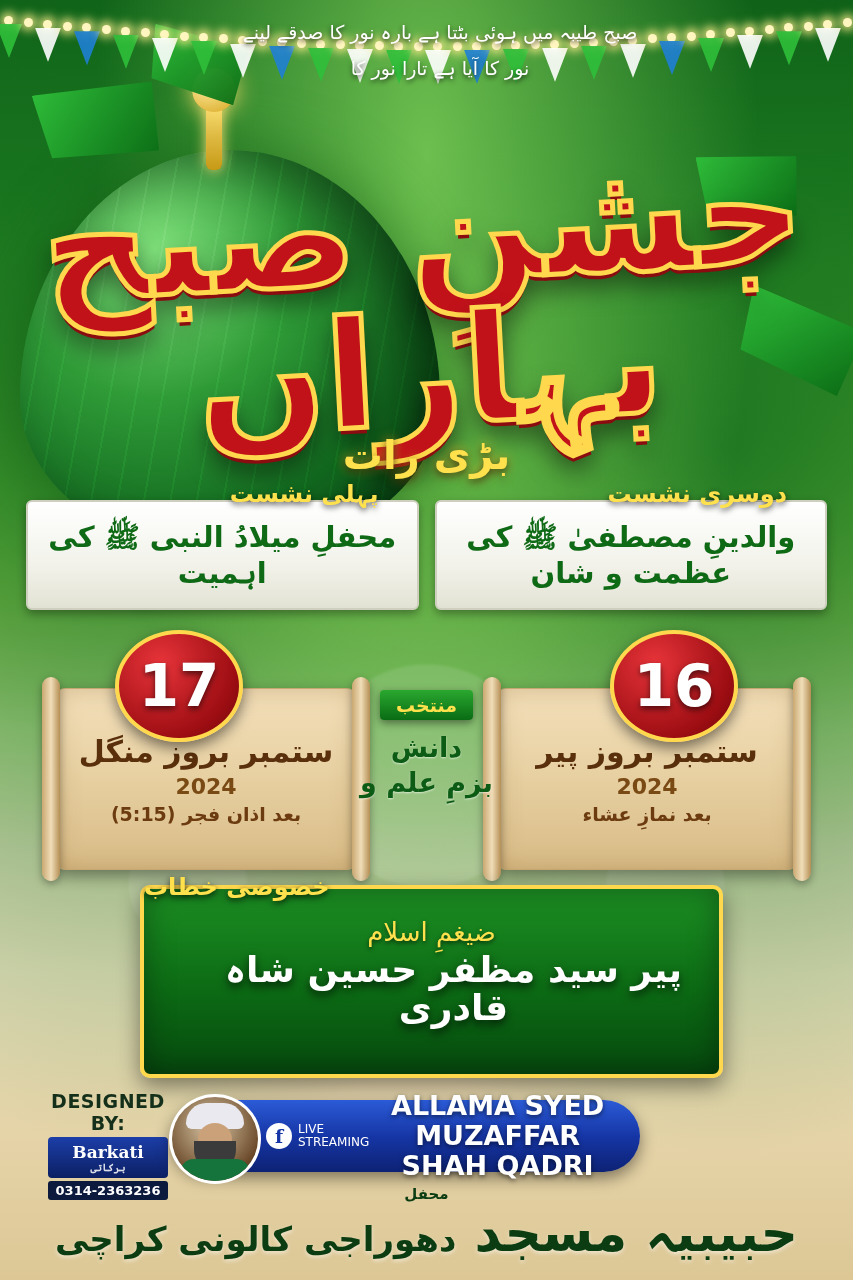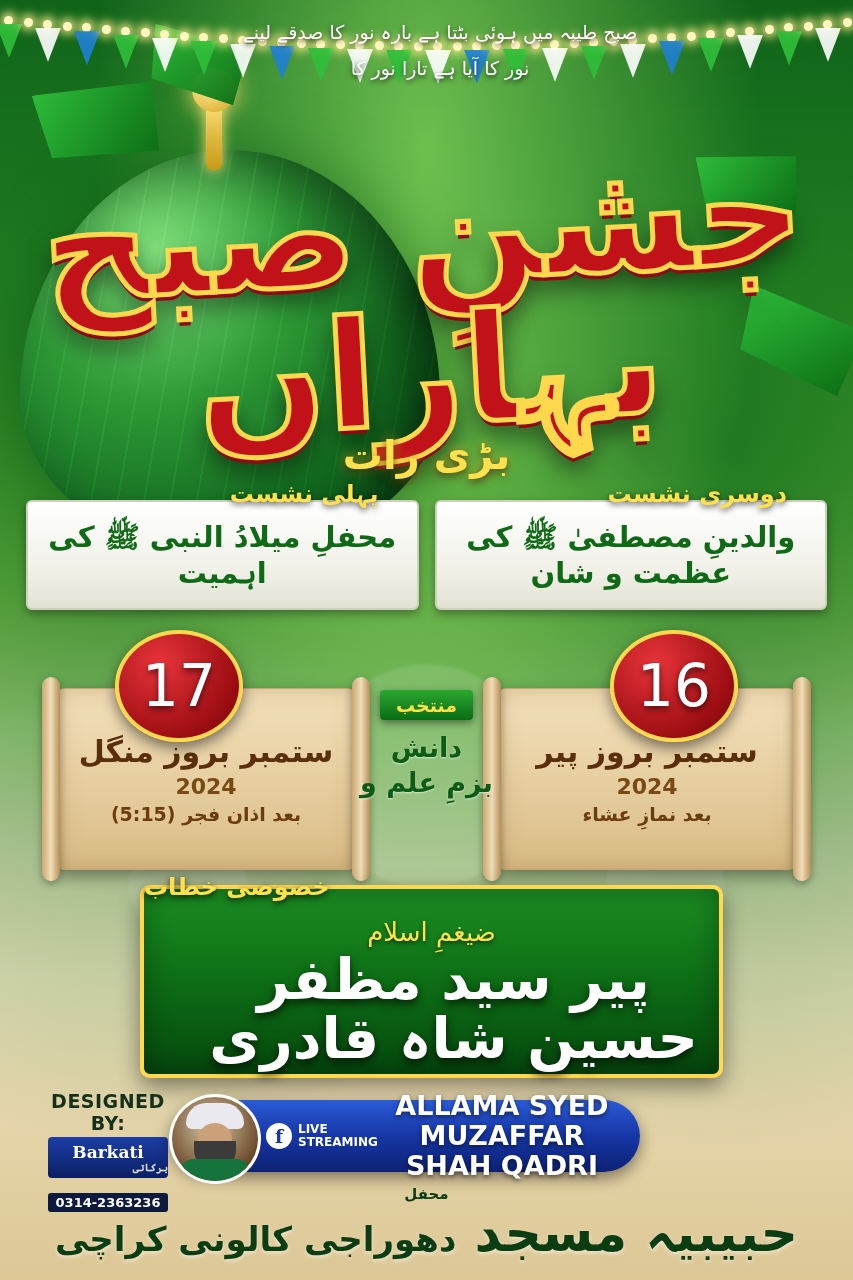--- a/index.html
+++ b/index.html
@@ -136,21 +136,21 @@
     display:flex;flex-direction:column;align-items:center;justify-content:center;gap:4px;
   }
   .scroll-date{font-size:30px;color:#5a2f0b;line-height:1.2;}
   .scroll-year{font-size:22px;color:#7a4a14;}
   .scroll-time{font-size:19px;color:#6c3b10;}
   .daybadge{
     position:absolute;top:0;width:120px;height:104px;border-radius:50%;
     background:radial-gradient(circle at 34% 28%,#e7343a,#9c0d12 70%,#6d070b 100%);
     border:4px solid #ffd84d;
     box-shadow:0 6px 14px rgba(0,0,0,.5);
-    color:#ffffff;font-size:58px;font-weight:normal;
+    color:#ffffff;font-size:58px;font-weight:bold;
     display:flex;align-items:center;justify-content:center;
     text-shadow:0 3px 6px rgba(0,0,0,.6);
   }
   .daybadge.left{left:115px;}
   .daybadge.right{right:115px;}
   .center-tag{
     position:absolute;left:50%;top:60px;transform:translateX(-50%);
     width:180px;text-align:center;direction:rtl;
   }
   .center-tag .ribbon{
@@ -174,37 +174,37 @@
   .khitab{
     position:absolute;top:-16px;left:0;width:575px;text-align:left;
     color:#ffe14d;font-size:24px;font-weight:bold;
     text-shadow:0 2px 6px rgba(0,0,0,.8);
   }
   .zeegham{
     margin-top:28px;color:#ffe14d;font-size:26px;font-weight:normal;
     text-shadow:0 2px 4px rgba(0,0,0,.6);
   }
   .speaker-name{
-    margin-top:4px;color:#ffffff;font-size:56px;font-weight:bold;line-height:1.05;
+    margin-top:4px;color:#ffffff;font-size:36px;font-weight:bold;line-height:1.05;
     text-shadow:0 4px 10px rgba(0,0,0,.7);
     margin-left:44px;
   }
   
   .designer{
     position:absolute;left:48px;top:1090px;width:120px;text-align:center;color:#123;
   }
   .designer .dby{font-size:19px;font-weight:bold;color:#15301a;letter-spacing:.5px;}
   .designer .dlogo{
     margin-top:3px;background:linear-gradient(180deg,#1c3ea8,#0b1f63);
     color:#fff;border-radius:4px;padding:5px 0;font-size:17px;font-weight:bold;
     font-family:"DejaVu Serif","Liberation Serif",serif;
   }
-  .designer .dlogo small{display:block;font-size:10px;opacity:.85;text-align:right;}
+  .designer .dlogo small{display:block;font-size:10px;opacity:.85;}
   .designer .dphone{
-    margin-top:15px;background:#0c1a3d;color:#fff;font-size:13px;font-weight:bold;
+    margin-top:3px;background:#0c1a3d;color:#fff;font-size:13px;font-weight:bold;
     border-radius:3px;padding:2px 0;
   }
   
   .livebar{
     position:absolute;left:170px;top:1100px;width:470px;height:72px;
     background:linear-gradient(180deg,#2b5bd7 0%,#1636a6 50%,#0d2274 100%);
     border-radius:36px;
     box-shadow:0 6px 16px rgba(0,0,0,.45);
     display:flex;align-items:center;
   }
@@ -218,21 +218,21 @@
   .live-photo .beard{position:absolute;left:22px;top:44px;width:42px;height:30px;border-radius:0 0 22px 22px;background:#3b3b3b;}
   .live-photo .robe{position:absolute;left:8px;top:62px;width:70px;height:28px;border-radius:14px 14px 0 0;background:#15743c;}
   .fb-live{
     margin-left:96px;display:flex;align-items:center;gap:6px;
   }
   .fb-icon{
     width:26px;height:26px;border-radius:50%;background:#ffffff;color:#1636a6;
     font-weight:bold;font-size:19px;display:flex;align-items:center;justify-content:center;
     font-family:"DejaVu Serif","Liberation Serif",serif;
   }
-  .live-txt{color:#ffffff;font-size:12px;font-weight:bold;line-height:1.05;}
+  .live-txt{color:#ffffff;font-size:12px;font-weight:normal;line-height:1.05;}
   .live-name{
     flex:1;text-align:center;color:#ffffff;font-size:27px;font-weight:bold;line-height:1.1;
     text-shadow:0 2px 5px rgba(0,0,0,.55);padding-right:14px;
   }
   
   .venue{
     position:absolute;left:0;bottom:18px;width:853px;text-align:center;direction:rtl;
   }
   .venue .vlogo{
     margin:0 auto 2px;width:70px;color:#0b3c12;font-size:15px;font-weight:bold;line-height:1.05;

